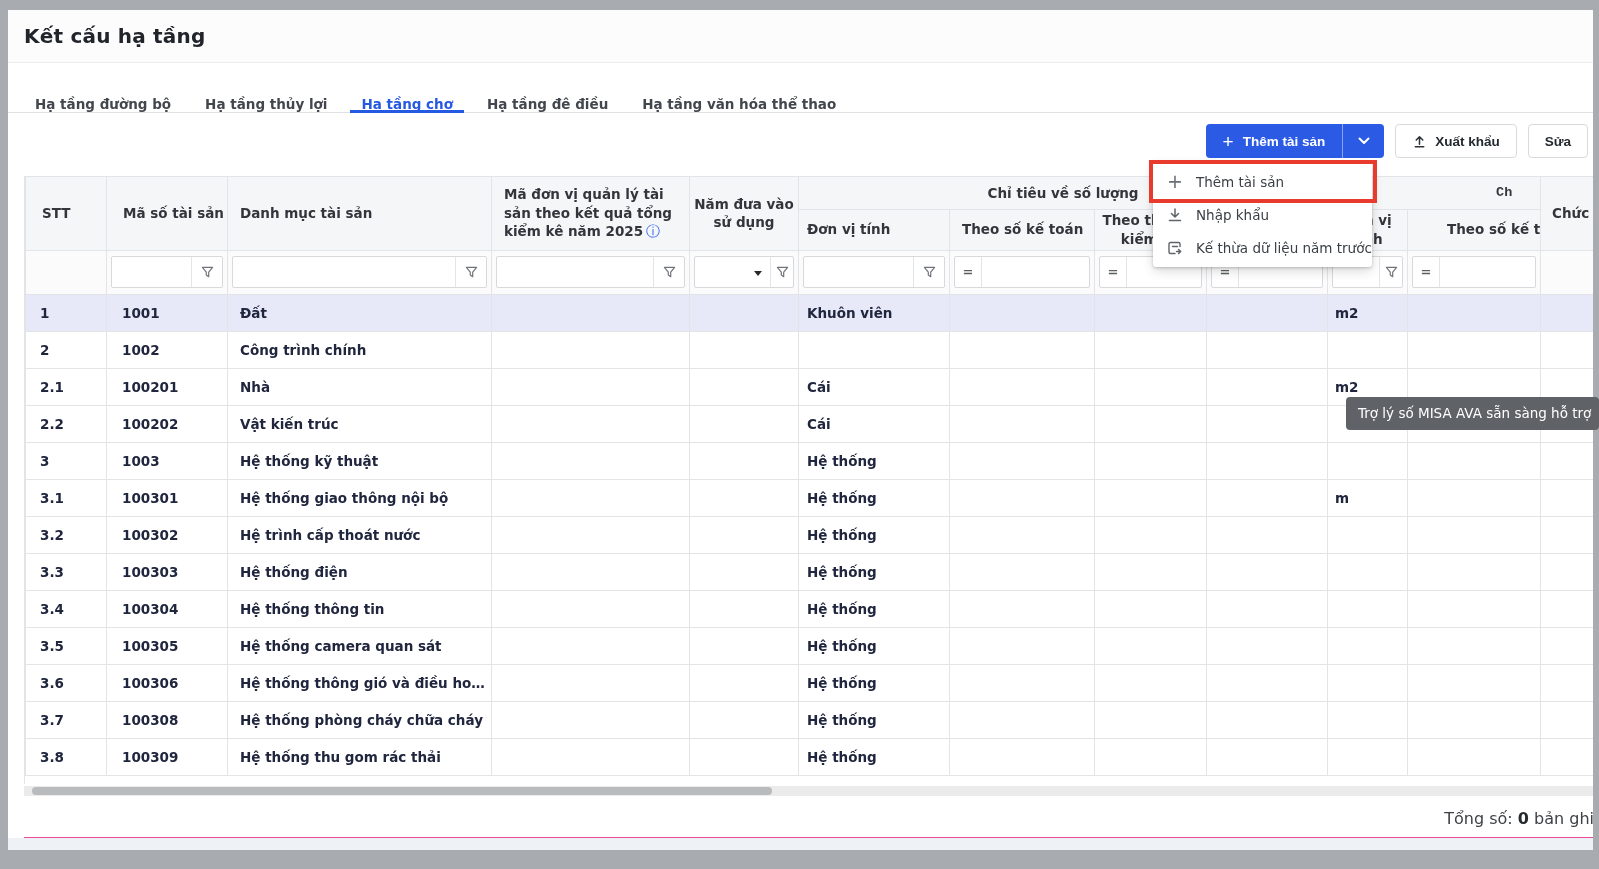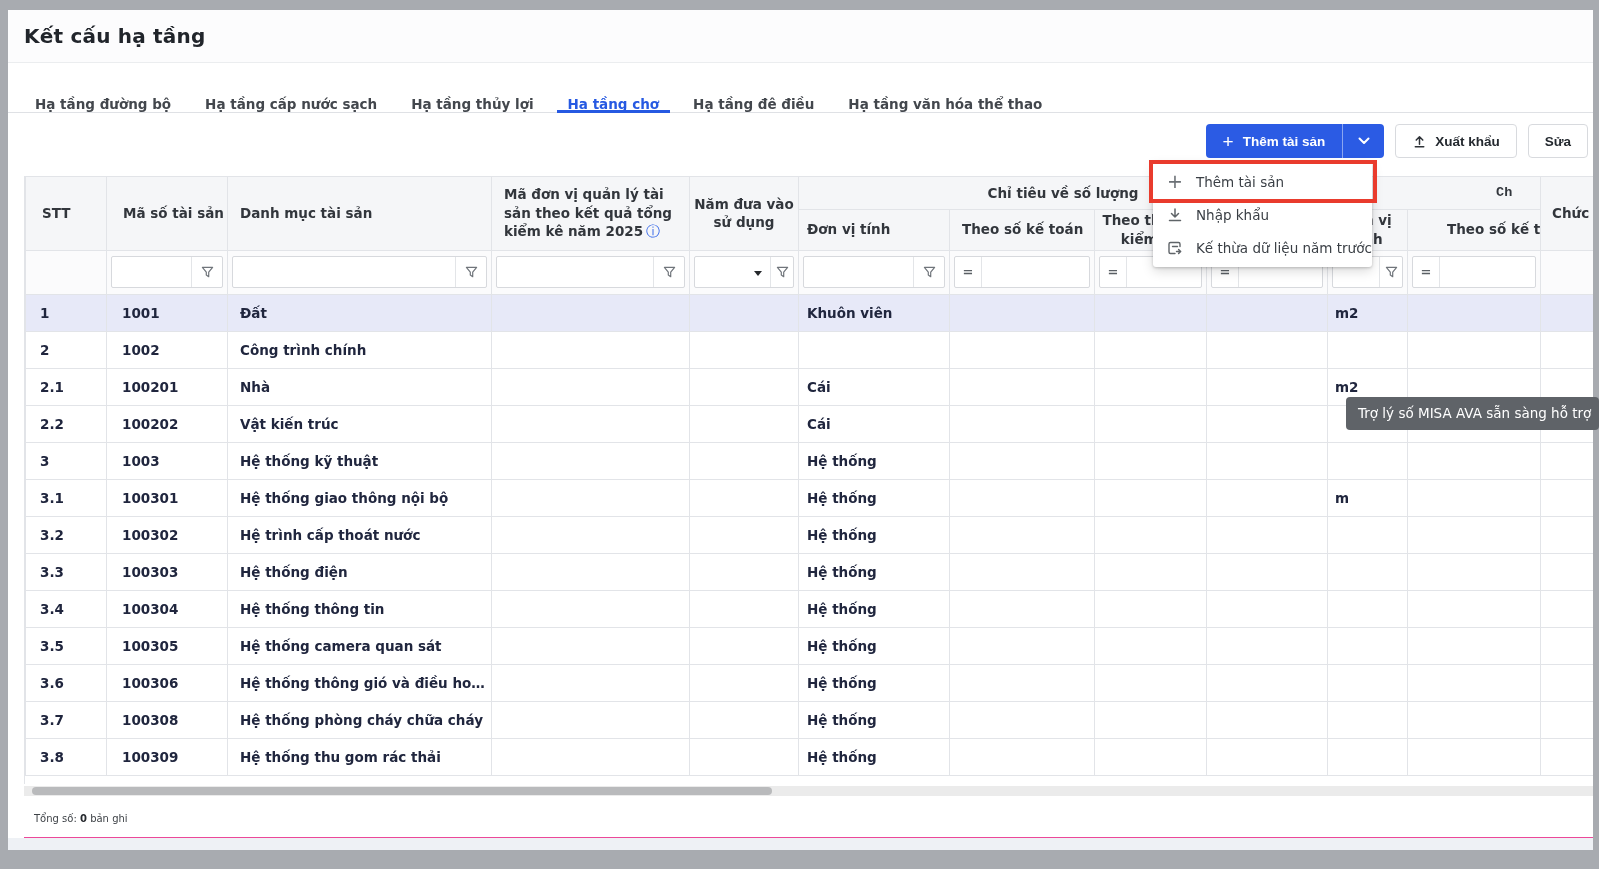--- a/index.html
+++ b/index.html
@@ -51,21 +51,21 @@
   
   tbody td{height:37px;font-size:13.5px;font-weight:bold;color:#20263e;background:#fff;white-space:nowrap;overflow:hidden;text-overflow:ellipsis;}
   tbody tr.sel td{background:#e7e9f8;}
   td.c1{padding-left:14px;} td.c2{padding-left:15px;} td.c3{padding-left:12px;} td.c6{padding-left:8px;} td.c10{padding-left:7px;}
 
   
   .hscroll{position:absolute;left:16px;top:776px;width:1569px;height:10px;background:#ebebeb;}
   .hthumb{position:absolute;left:8px;top:1px;width:740px;height:8px;background:#b9babc;border-radius:4px;cursor:pointer;}
 
   
-  .footer{position:absolute;left:16px;top:790px;width:1560px;height:37px;line-height:37px;font-size:10px;color:#3e4247;padding-left:10px;border-bottom:4px solid #ec4899;background:#fff;}
+  .footer{position:absolute;left:16px;top:790px;width:1560px;height:37px;line-height:37px;font-size:16px;color:#3e4247;padding-left:10px;border-bottom:4px solid #ec4899;background:#fff;text-align:right;}
   .footer b{color:#26292e;}
   .band{position:absolute;left:0;top:828px;width:100%;height:12px;background:#eef1f5;}
 
   
   .dropdown{position:absolute;left:1153px;top:162px;width:219px;background:#fff;border-radius:3px;box-shadow:0 1px 3px rgba(0,0,0,.2),0 4px 12px rgba(0,0,0,.15);padding:3px 0;z-index:20;}
   .ditem{height:33px;display:flex;align-items:center;gap:13px;padding:0 14px;font-size:13.5px;color:#3a3f45;cursor:pointer;white-space:nowrap;}
   .ditem .plus{font-size:19px;color:#6b7075;line-height:1;width:16px;text-align:center;}
   .ditem svg{flex:0 0 auto;}
 
   
@@ -79,21 +79,20 @@
 
 <div class="frame">
   <div class="panel">
 
     <div class="titlebar">
       <h1>Kết cấu hạ tầng</h1>
     </div>
 
     <div class="tabbar" id="tabbar">
         <div class="tab">Hạ tầng đường bộ</div>
-        <div class="tab">Hạ tầng cấp nước sạch</div>
         <div class="tab">Hạ tầng thủy lợi</div>
         <div class="tab active">Hạ tầng chợ</div>
         <div class="tab">Hạ tầng đê điều</div>
         <div class="tab">Hạ tầng văn hóa thể thao</div>
       </div>
 
     <div class="toolbar">
       <div class="split">
         <button class="btn-primary">
           <span class="plus">+</span>

